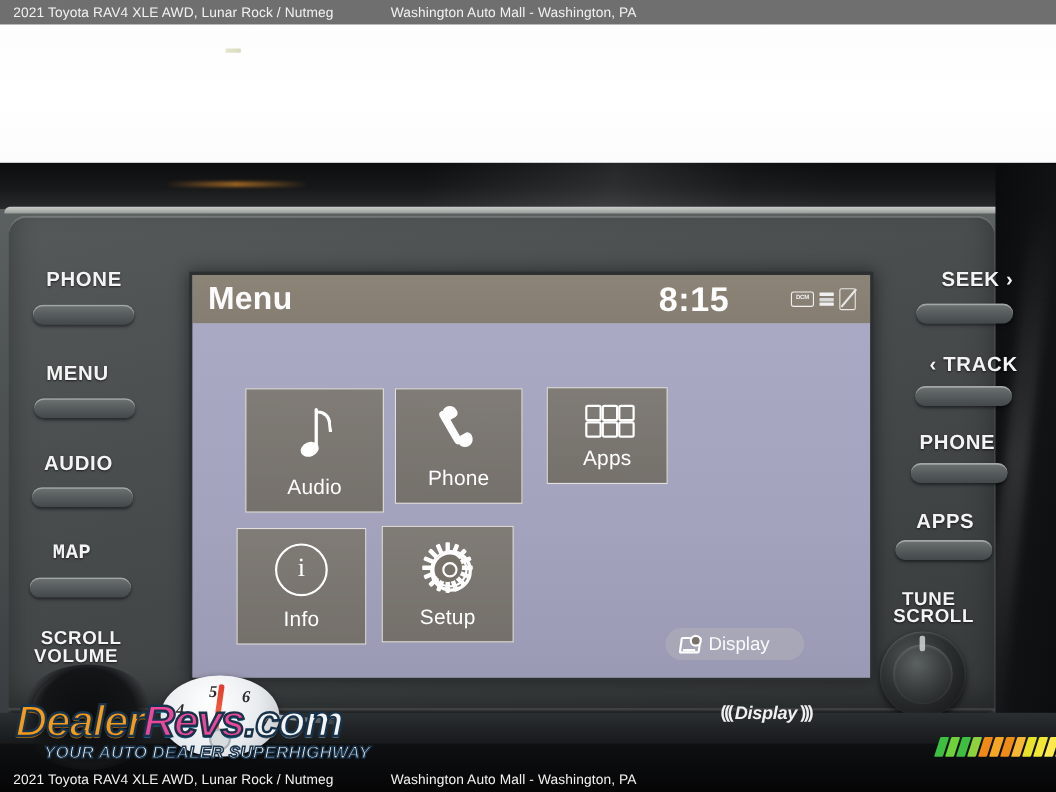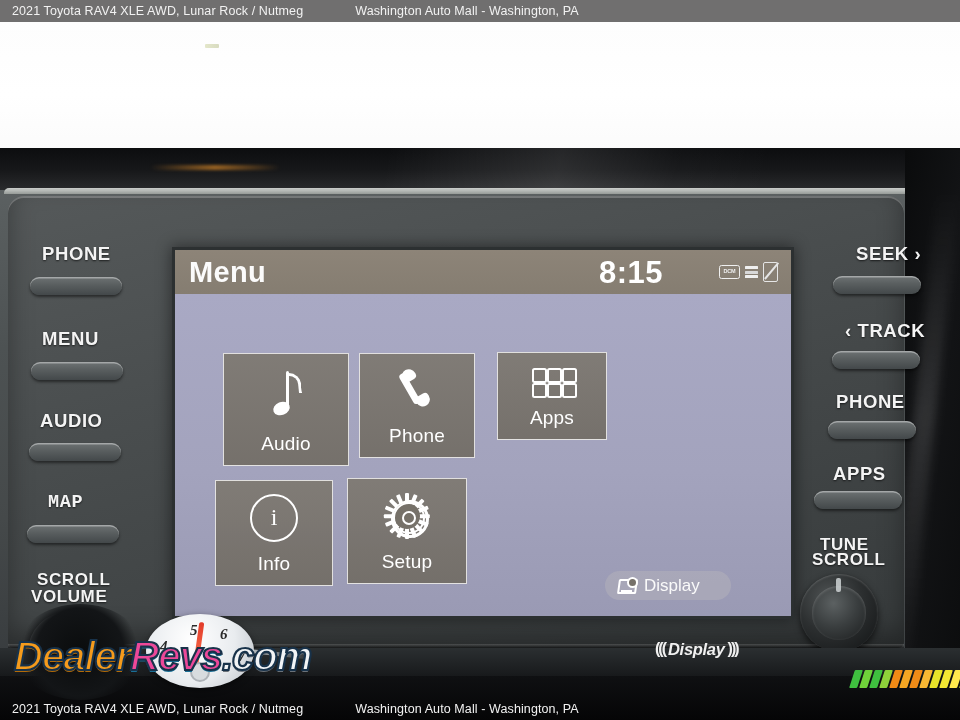--- a/index.html
+++ b/index.html
@@ -407,20 +407,21 @@
       <div class="num" style="left:44px;top:8px;">5</div>
       <div class="num" style="left:74px;top:12px;">6</div>
       <div class="num" style="left:92px;top:34px;">7</div>
       <div class="needle"></div>
       <div class="hub"></div>
     </div>
     <div class="needle-tail"></div>
     <div class="logo-main">
       <span class="w-dealer">Dealer</span><span class="w-revs">Revs</span><span class="w-com">.com</span>
     </div>
+    <div class="logo-tag">YOUR AUTO DEALER SUPERHIGHWAY</div>
   </div>
 
   <div class="caption-bar" id="caption-top">
     <div class="cap-left">2021 Toyota RAV4 XLE AWD,  Lunar Rock / Nutmeg</div>
     <div class="cap-right">Washington Auto Mall - Washington, PA</div>
   </div>
   <div class="caption-bar" id="caption-bottom">
     <div class="cap-left">2021 Toyota RAV4 XLE AWD,  Lunar Rock / Nutmeg</div>
     <div class="cap-right">Washington Auto Mall - Washington, PA</div>
   </div>

